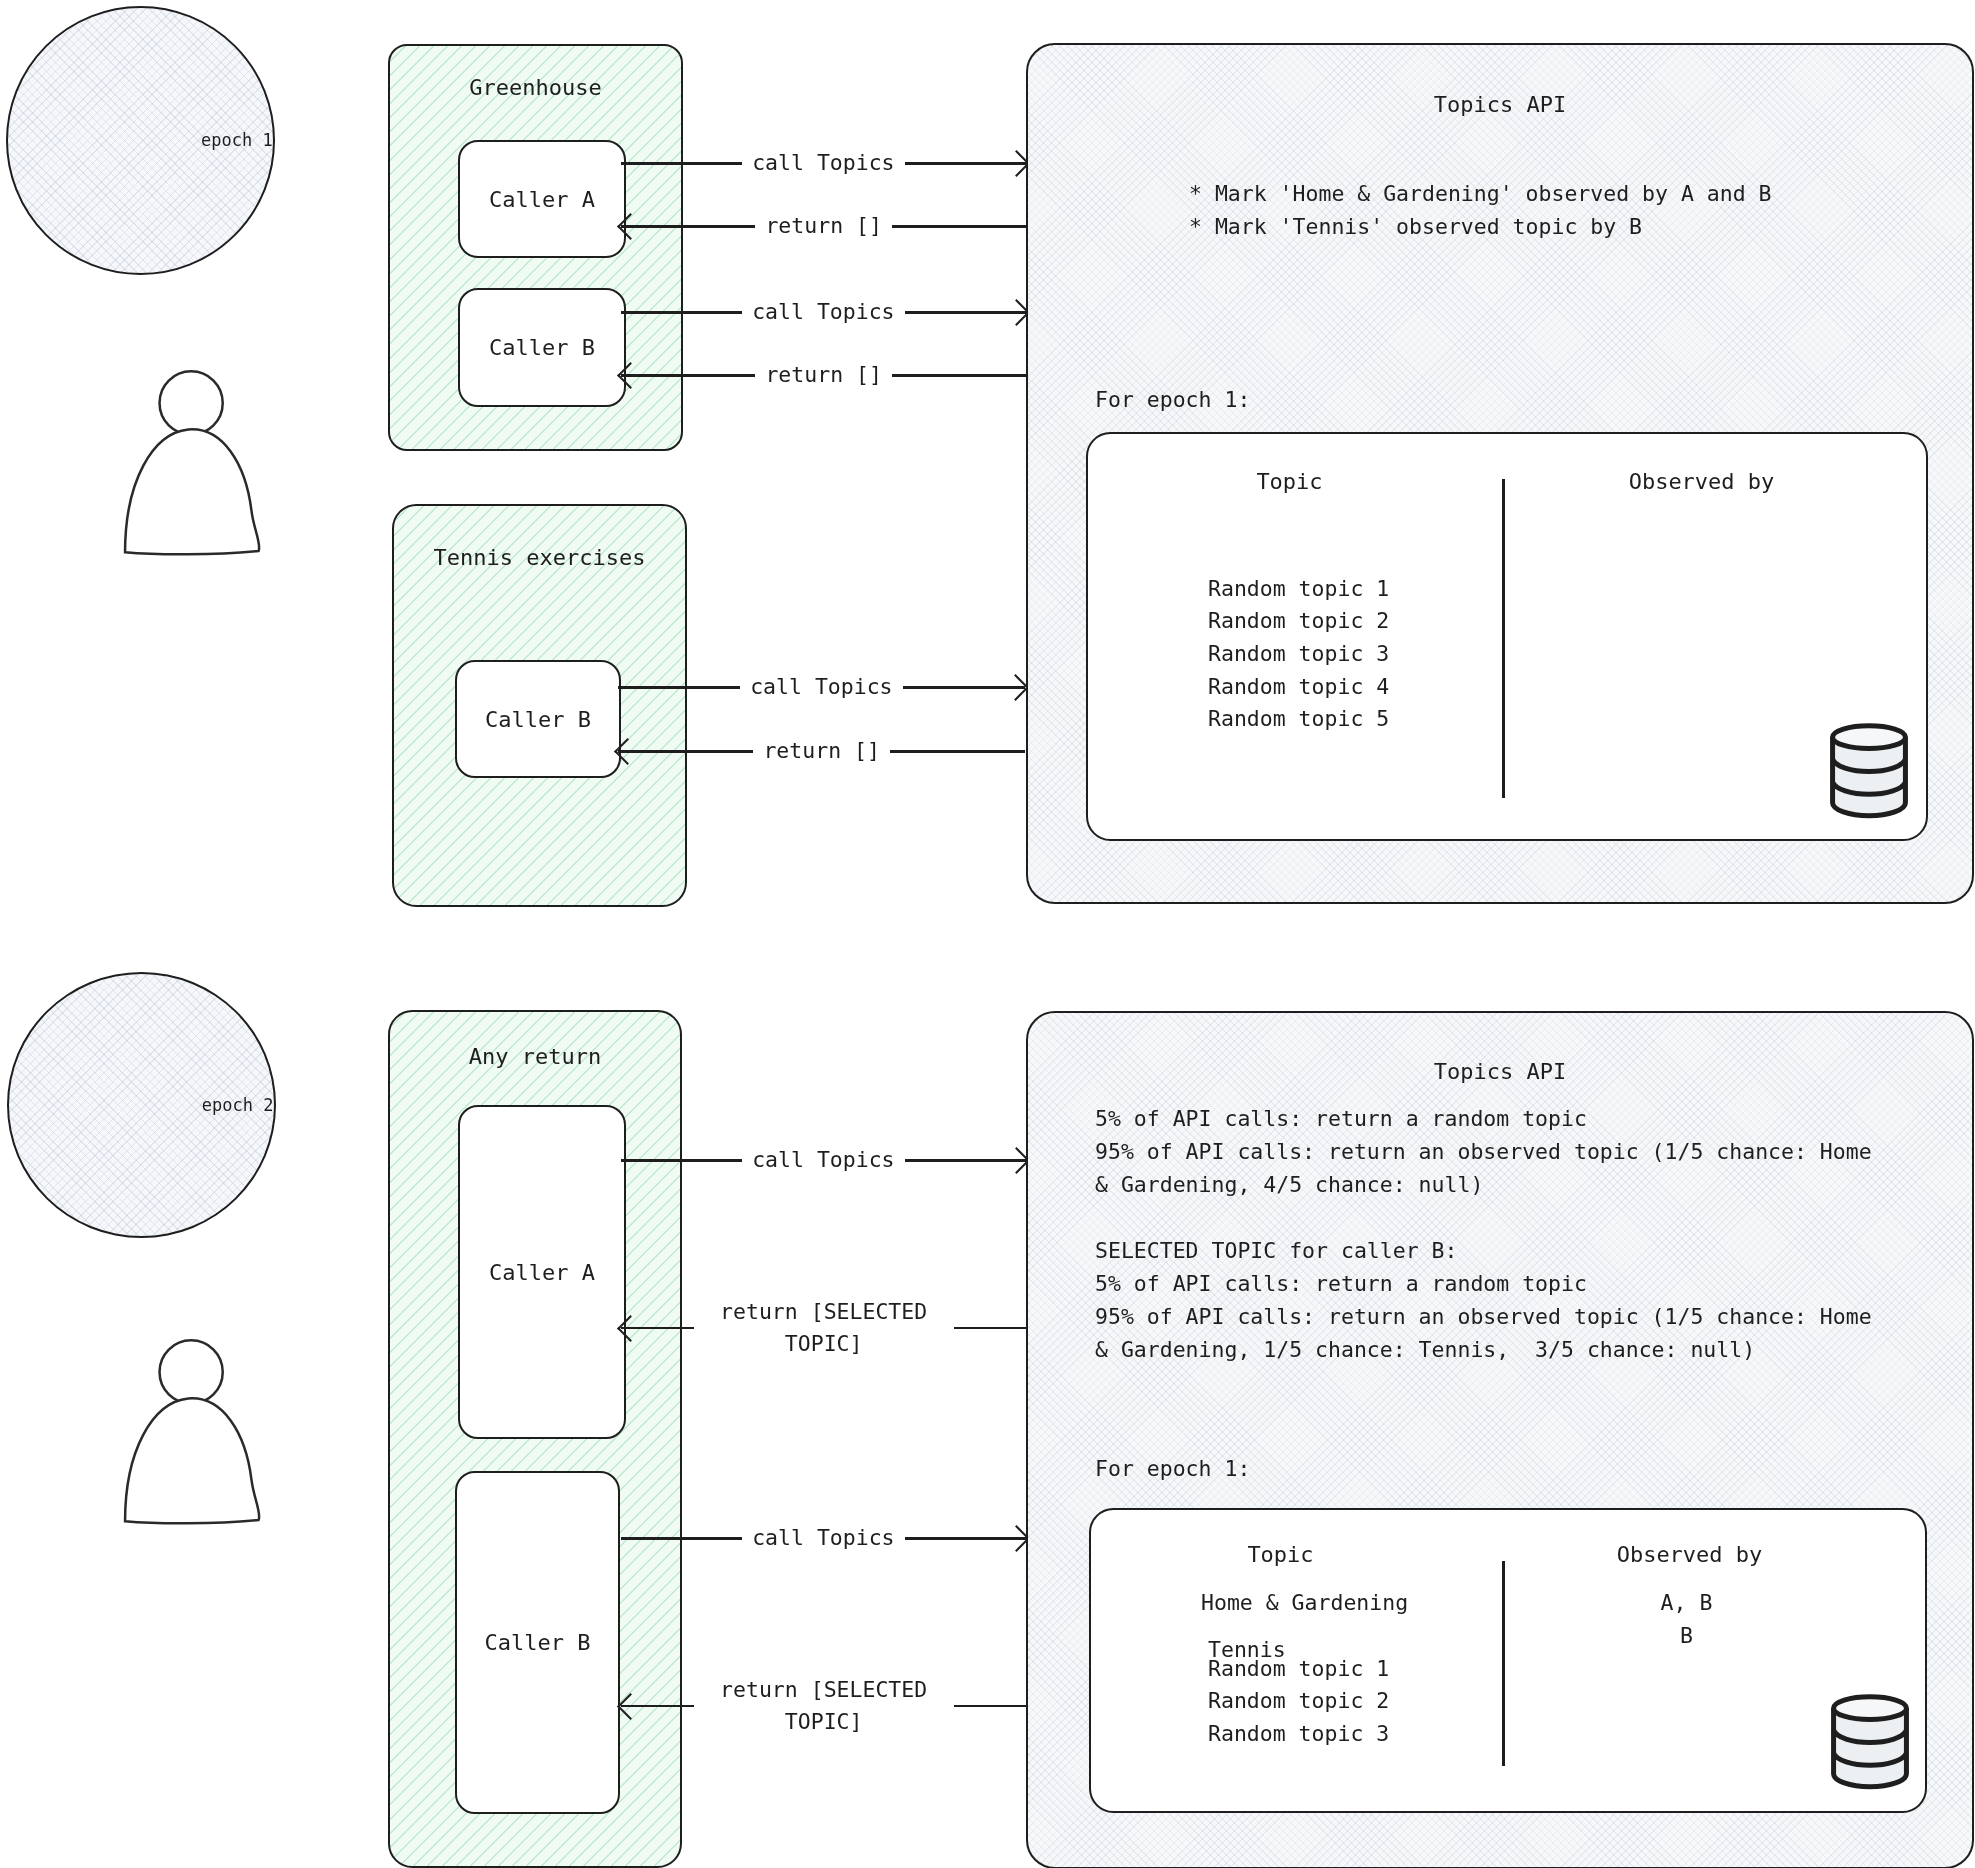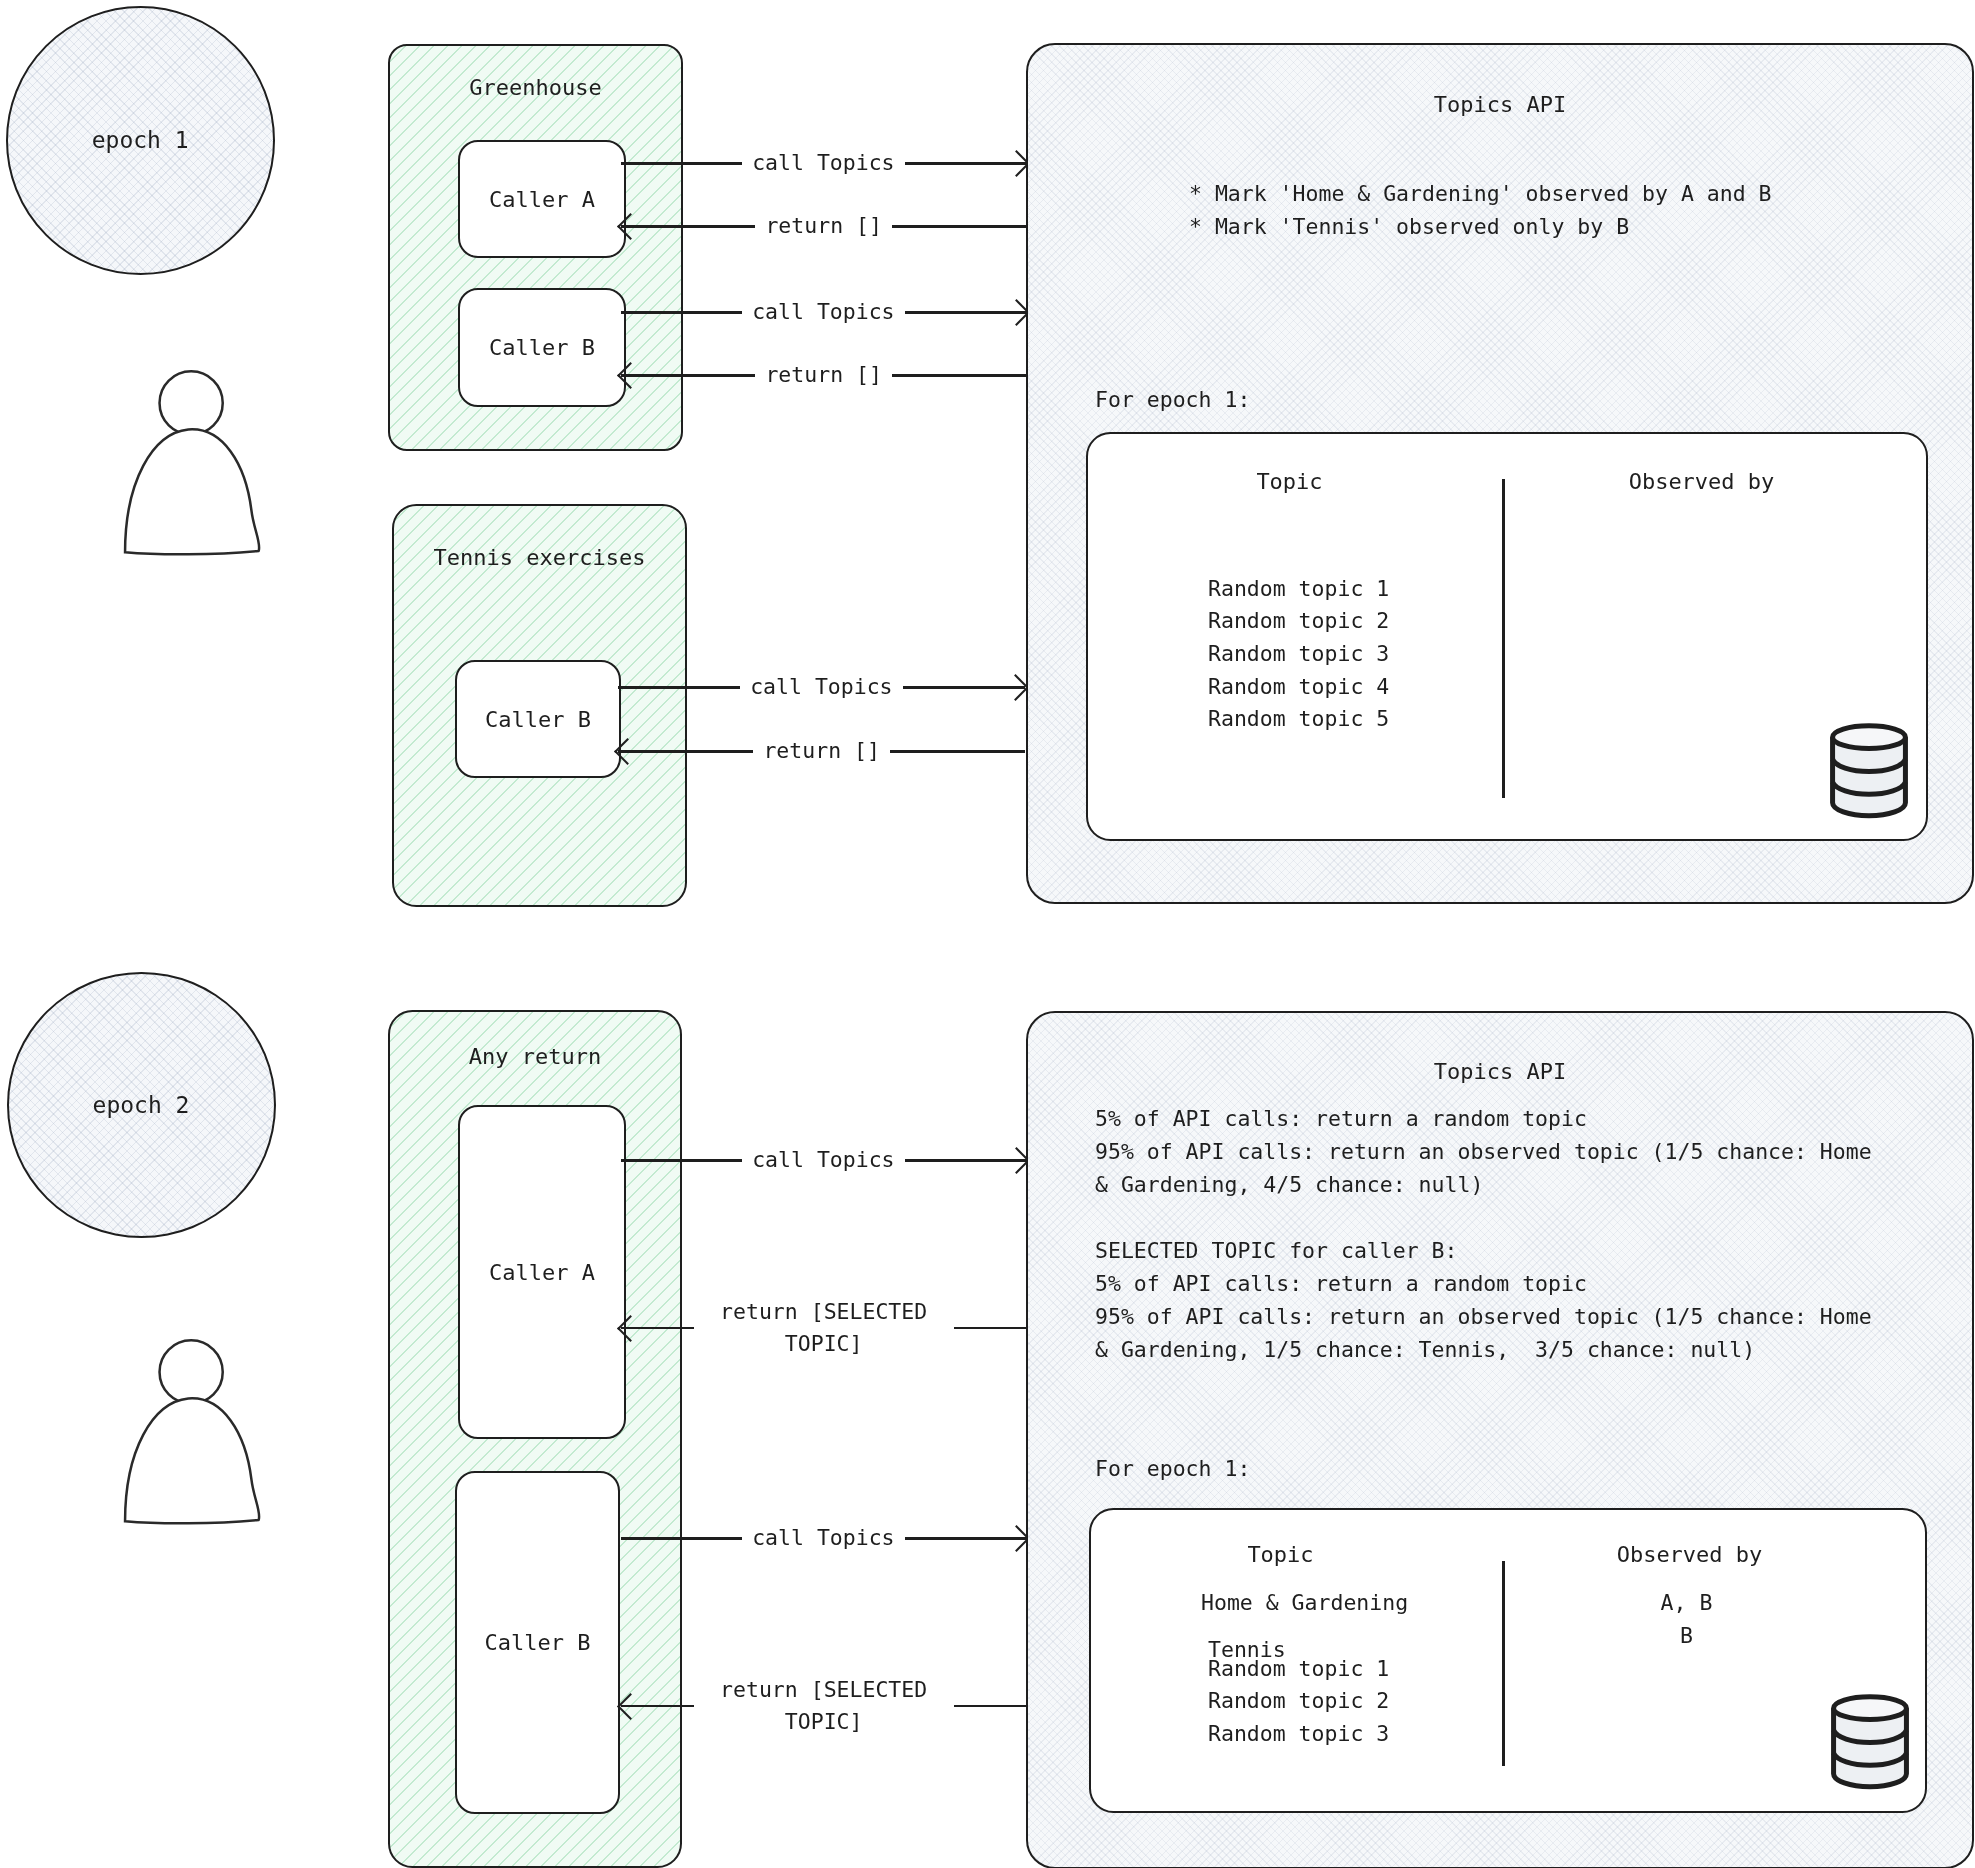--- a/index.html
+++ b/index.html
@@ -3,21 +3,21 @@
 <meta charset="utf-8">
 <style>
   html,body{margin:0;padding:0;background:#ffffff;}
   .canvas{
     position:relative;width:1975px;height:1869px;background:#ffffff;
     font-family:"DejaVu Sans Mono",monospace;color:#1e1e1e;overflow:hidden;
   }
   
   .circle{
     position:absolute;border:2.9px solid #1e1e1e;border-radius:50%;
-    display:flex;align-items:center;justify-content:center;font-size:23px;
+    display:flex;align-items:center;justify-content:flex-end;font-size:17px;
     background-color:#f5f7fa;
     background-image:
       repeating-linear-gradient(45deg,rgba(145,160,185,0.20) 0 1.1px,transparent 1.1px 6.5px),
       repeating-linear-gradient(135deg,rgba(145,160,185,0.20) 0 1.1px,transparent 1.1px 6.5px);
   }
   .green-box{
     position:absolute;border:2.9px solid #1e1e1e;border-radius:24.4px;
     background-color:#f0fbf4;
     background-image:repeating-linear-gradient(135deg,rgba(64,185,105,0.26) 0 1.4px,transparent 1.4px 10px);
   }
@@ -115,21 +115,21 @@
     <span class="chev l"></span>
     <span class="seg"></span>
     <span class="lbl">return []</span>
     <span class="seg"></span>
   </div>
 
   <div class="api-box" style="left:1026px;top:43px;width:944px;height:857px;">
     <div class="box-title" style="top:47px;">Topics API</div>
     <div class="abs" style="left:161px;top:136px;">
       <div class="tline">* Mark 'Home &amp; Gardening' observed by A and B</div>
-      <div class="tline">* Mark 'Tennis' observed only by B</div>
+      <div class="tline">* Mark 'Tennis' observed topic by B</div>
     </div>
     <div class="abs tline" style="left:67px;top:342px;">For epoch 1:</div>
 
     <div class="table-box" style="left:58px;top:387px;width:838px;height:405px;">
       <div class="th" style="left:51px;top:35px;">Topic</div>
       <div class="th" style="left:463px;top:35px;">Observed by</div>
       <div class="vline" style="left:414px;top:45px;height:319px;"></div>
 
       <div class="trow-topic" style="left:120px;top:142px;">Random topic 1</div>
       <div class="trow-topic" style="left:120px;top:174px;">Random topic 2</div>

